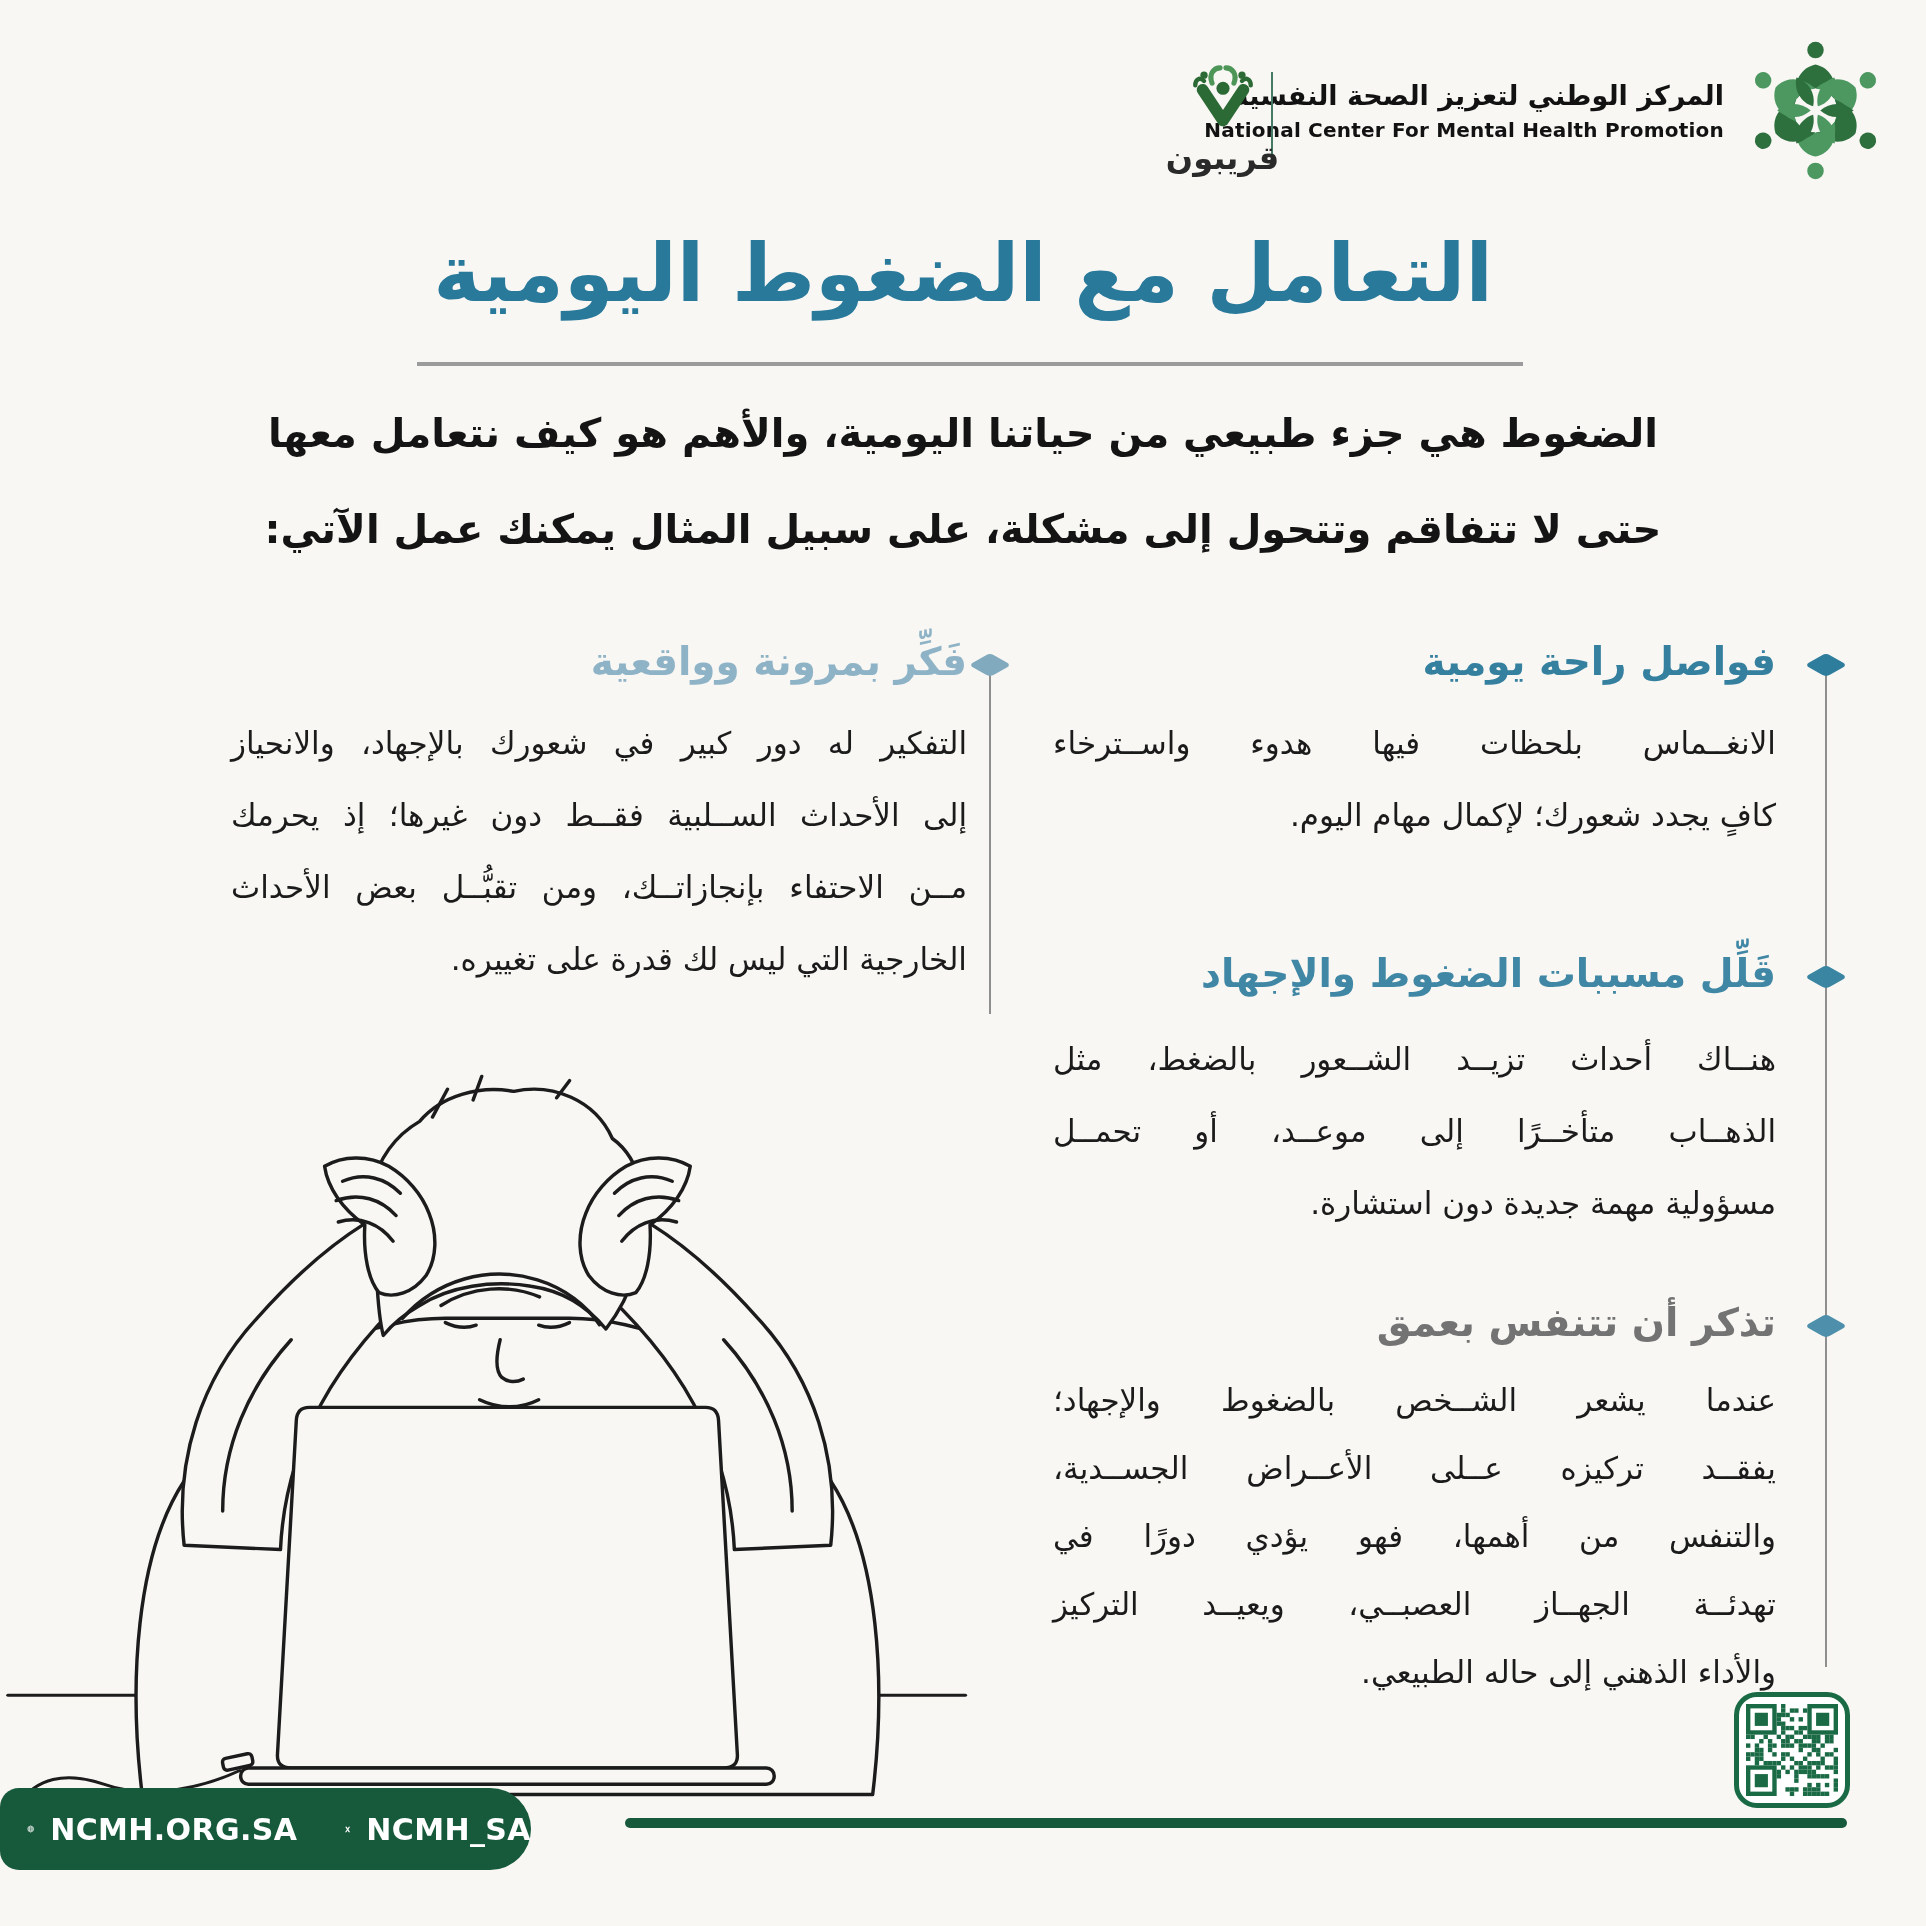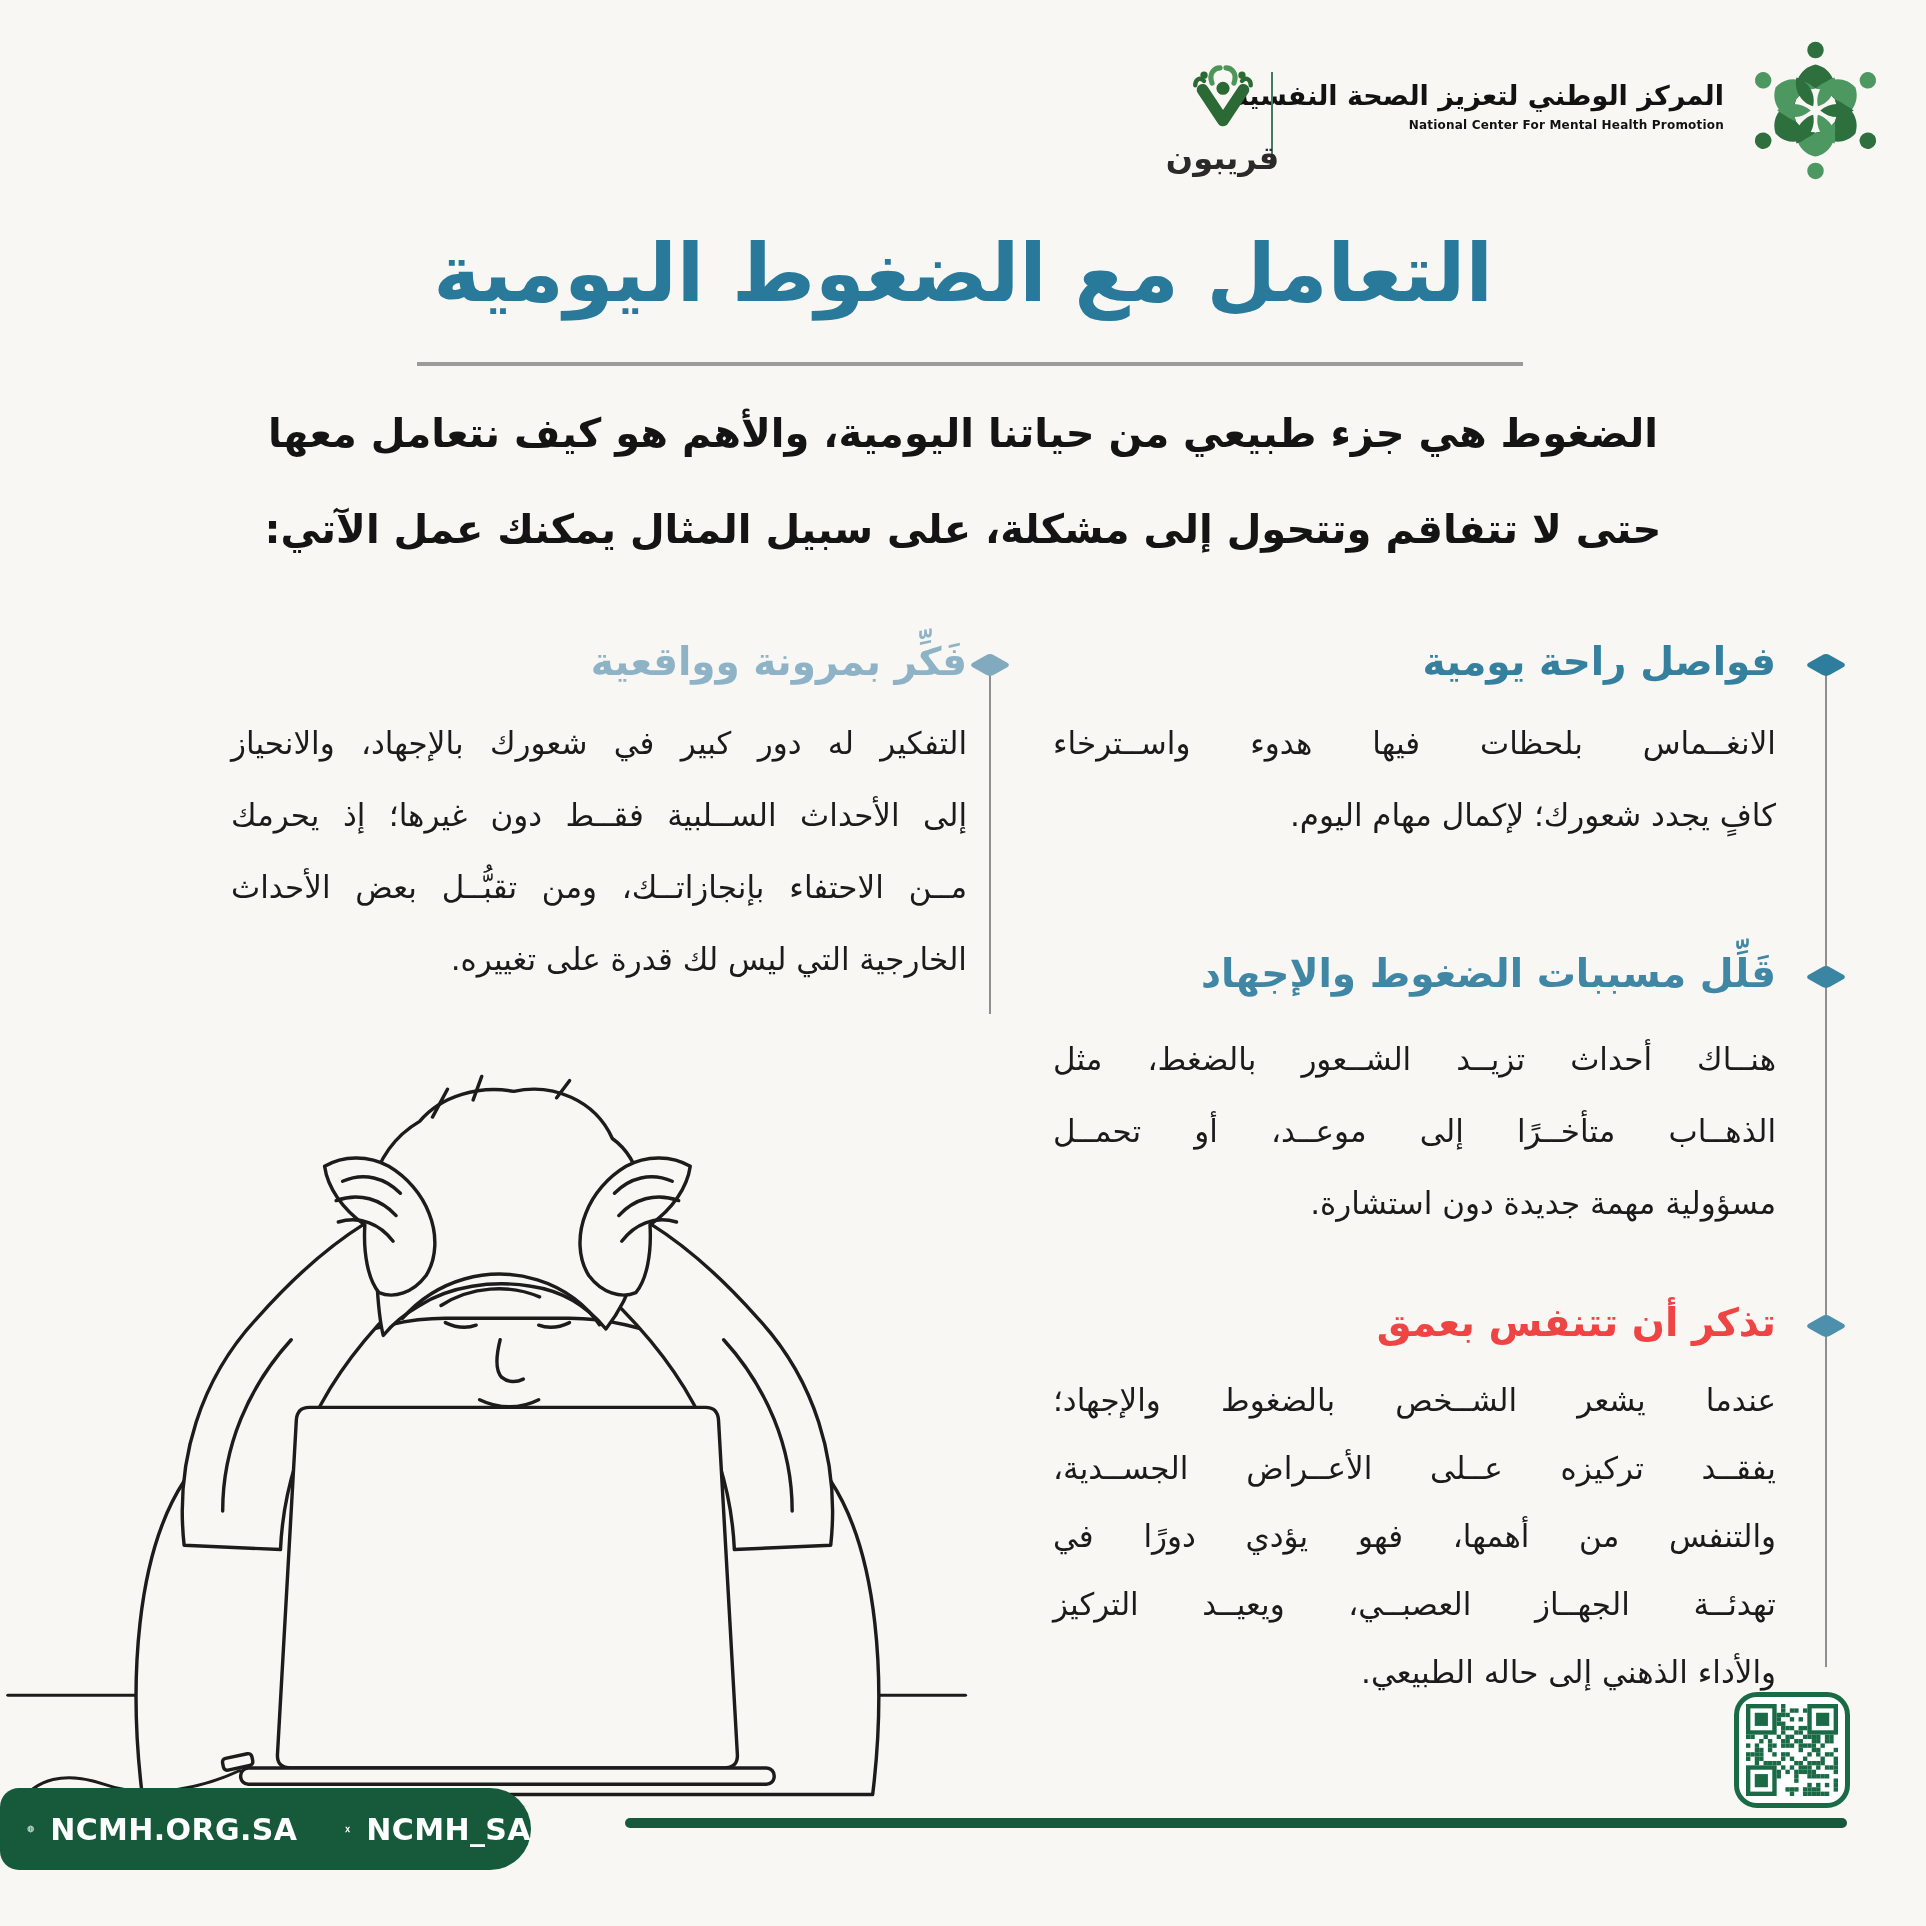--- a/index.html
+++ b/index.html
@@ -4,21 +4,21 @@
 <style>
   html,body{margin:0;padding:0;}
   .page{
     position:relative;width:1926px;height:1926px;overflow:hidden;
     background:#F8F7F4;font-family:"DejaVu Sans",sans-serif;color:#1B1B1B;
   }
   
   .ncmh-logo{position:absolute;left:1736px;top:31px;width:159px;height:159px;}
   .org-names{position:absolute;right:202px;top:80px;text-align:right;}
   .org-ar{font-size:27px;font-weight:bold;color:#121212;direction:rtl;line-height:1.15;}
-  .org-en{font-size:12px;font-weight:bold;color:#121212;margin-top:6.8px;letter-spacing:0.2px;}
+  .org-en{font-size:20px;font-weight:bold;color:#121212;margin-top:6.8px;letter-spacing:0.2px;}
   .logo-divider{position:absolute;left:1271px;top:72px;width:1.7px;height:91px;background:#447A66;}
   .qaribon{position:absolute;left:1154px;top:62px;width:137px;text-align:center;}
   .qaribon svg{width:76px;height:73px;}
   .qaribon-label{font-size:32px;font-weight:bold;color:#2A2A2A;margin-top:1.7px;direction:rtl;}
   
   .title{position:absolute;left:0;right:0;top:227px;text-align:center;direction:rtl;
          font-size:80px;font-weight:bold;color:#29799B;white-space:nowrap;}
   .title-rule{position:absolute;left:417px;top:362px;width:1106px;height:3.9px;background:#9B9B9B;}
   
   .intro-line{position:absolute;left:107px;right:107px;text-align:center;direction:rtl;
@@ -32,21 +32,21 @@
   .diamond{position:absolute;width:30px;height:30px;border-radius:5.6px;transform:scale(1,.57) rotate(45deg);}
   #d-r1{left:1811px;top:650px;background:#2E7D9C;}
   #d-r2{left:1811px;top:962px;background:#3A85A2;}
   #d-r3{left:1811px;top:1311px;background:#4E90AB;}
   #d-l1{left:975px;top:650px;background:#81AABE;}
   
   .sec-heading{position:absolute;direction:rtl;text-align:right;font-weight:bold;
                font-size:39px;line-height:1.3;white-space:nowrap;}
   #h-r1{right:150px;top:637px;color:#35809F;}
   #h-r2{right:150px;top:949px;color:#3F87A4;margin-left:24px;}
-  #h-r3{right:150px;top:1298px;color:#ef4444;}
+  #h-r3{right:150px;top:1298px;color:#737373;}
   #h-l1{right:959px;top:637px;color:#8FB3C6;}
   .sec-body{position:absolute;direction:rtl;font-size:31px;color:#1B1B1B;}
   #b-r1{right:150px;width:723px;top:707px;line-height:72px;}
   #b-r2{right:150px;width:723px;top:1023px;line-height:72px;}
   #b-r3{right:150px;width:723px;top:1366px;line-height:68px;}
   #b-l1{right:959px;width:736px;top:707px;line-height:72px;}
   .body-line{text-align:justify;text-align-last:justify;}
   .body-line.final{text-align-last:right;}
   
   .illus{position:absolute;left:0;top:1040px;width:1002px;height:805px;}

